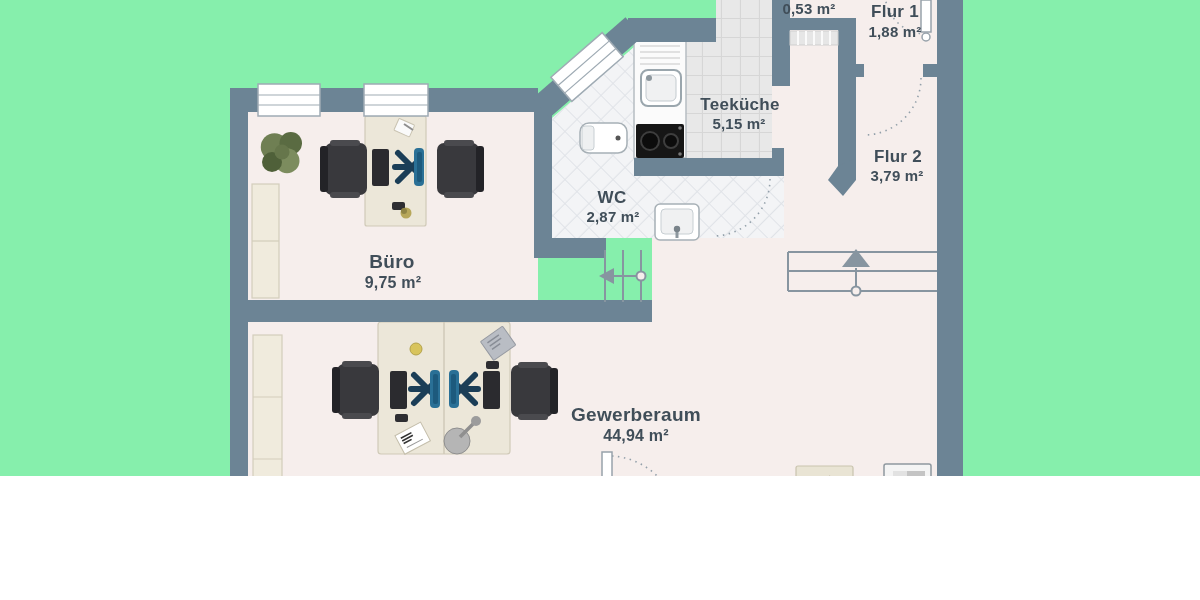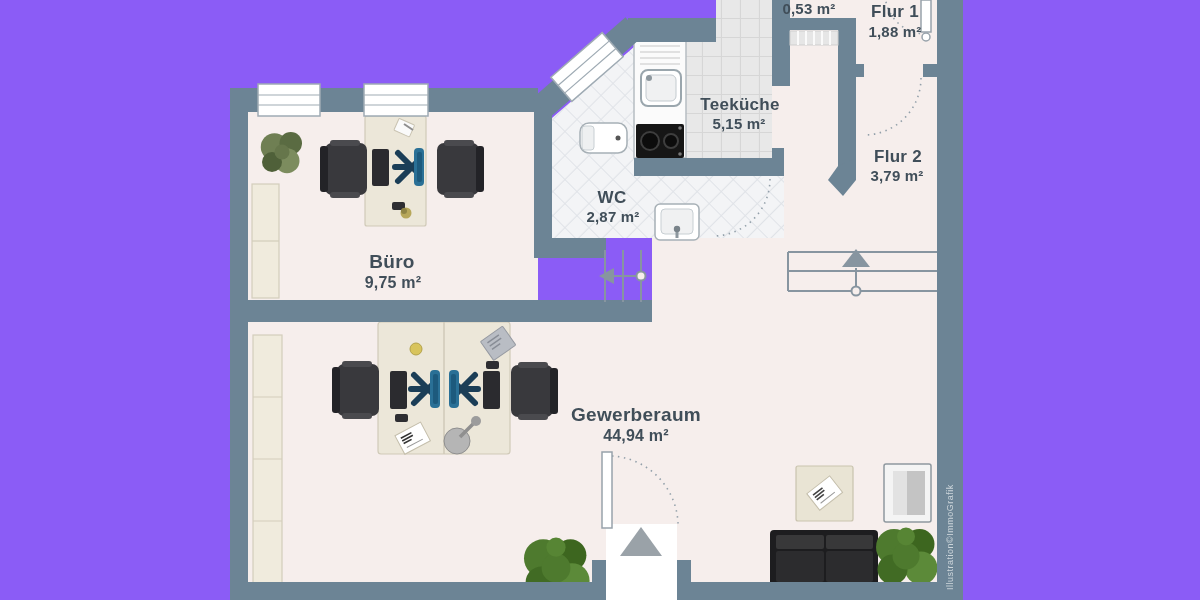--- a/index.html
+++ b/index.html
@@ -1,16 +1,16 @@
 <!DOCTYPE html>
 <html><head>
 <meta charset="utf-8">
 <style>
   html,body{margin:0;padding:0;background:#ffffff;}
-  .canvas{position:relative;width:1200px;height:600px;background:#8b5cf6;overflow:hidden;
+  .canvas{position:relative;width:1200px;height:476px;background:#86efac;overflow:hidden;
           font-family:"Liberation Sans", sans-serif;}
   svg{display:block;}
   text{font-family:"Liberation Sans", sans-serif;fill:#404e59;}
   .room-name{font-size:17px;font-weight:700;letter-spacing:.3px;}
   .room-area{font-size:15px;font-weight:600;letter-spacing:.2px;}
   .room-name-lg{font-size:19px;font-weight:700;letter-spacing:.3px;}
   .room-area-lg{font-size:16px;font-weight:600;letter-spacing:.2px;}
   .room-area-sm{font-size:15px;font-weight:600;letter-spacing:.2px;}
   .watermark{font-size:9px;font-weight:400;fill:#ccd5da;letter-spacing:.5px;}
 </style>

